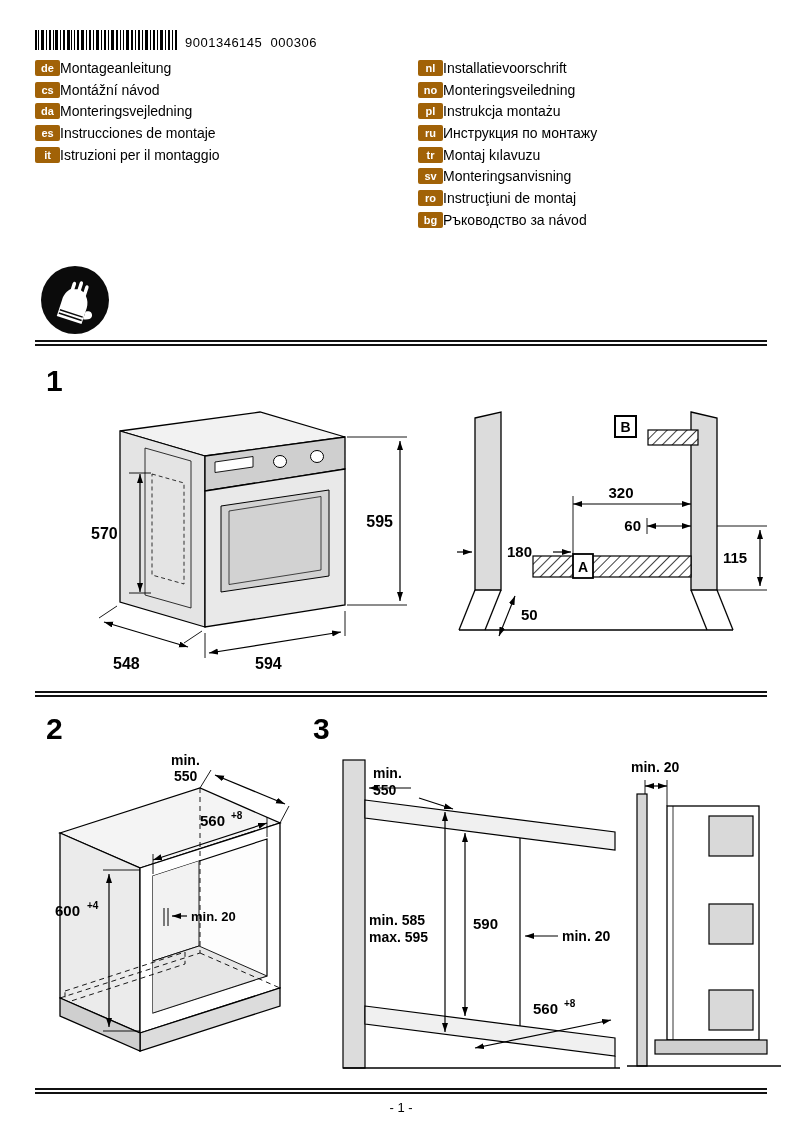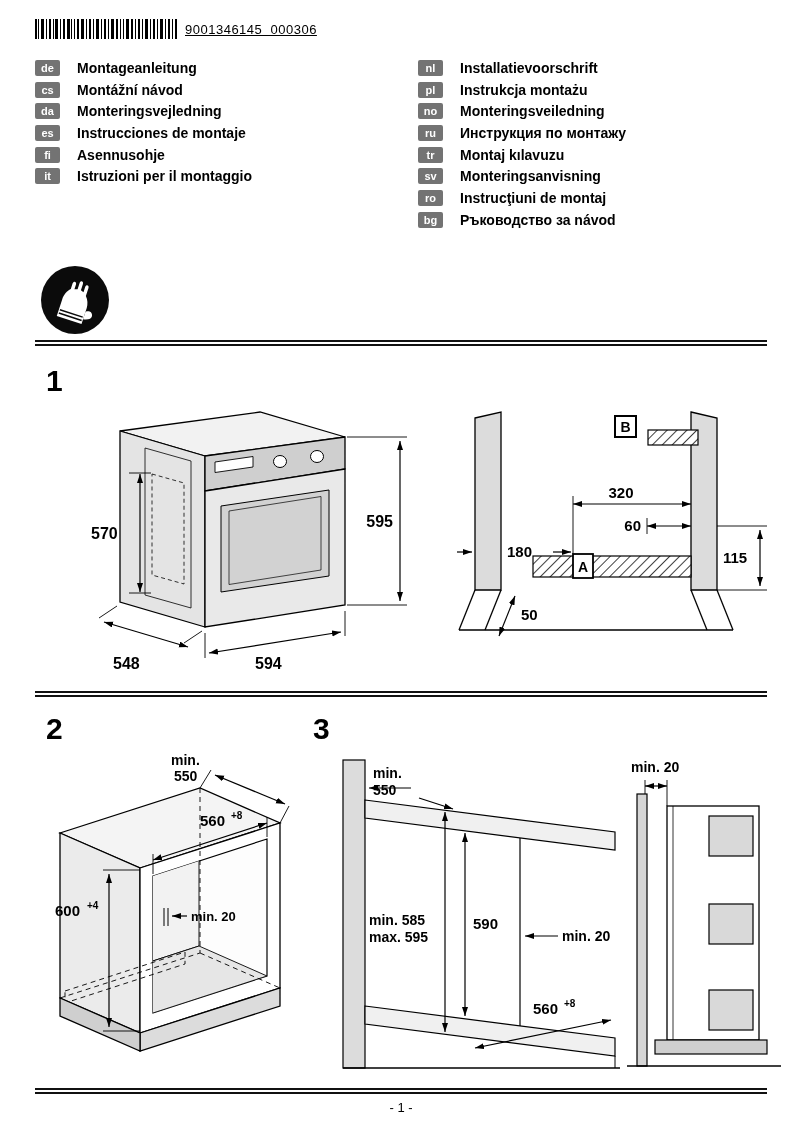--- a/index.html
+++ b/index.html
@@ -2,32 +2,32 @@
 <html><head>
 <meta charset="utf-8">
 <style>
   * { margin:0; padding:0; box-sizing:border-box; }
   html,body { background:#fff; }
   body {
     width:802px; height:1134px; position:relative; overflow:hidden;
     font-family:"Liberation Sans", sans-serif; color:#000;
   }
   .abs { position:absolute; }
-  .bcwrap { position:absolute; left:35px; top:19px; display:flex; align-items:center;text-decoration:underline; }
+  .bcwrap { position:absolute; left:35px; top:30px; display:flex; align-items:flex-end; }
   .bctext { margin-left:8px; font-size:13px; white-space:pre; letter-spacing:0.5px; }
   .lang-col { position:absolute; top:57px; }
   .lang-col.left { left:35px; width:350px; }
   .lang-col.right { left:418px; width:350px; }
   .lang-row { display:flex; align-items:center; height:21.7px; }
   .lang-code {
-    display:inline-block; width:25px; height:16px; background:#737373; color:#fff;
+    display:inline-block; width:25px; height:16px; background:#a16207; color:#fff;
     font-size:11px; font-weight:bold; text-align:center; line-height:16px;
     border-radius:2px; flex:0 0 auto;
   }
-  .lang-title { margin-left:17px; font-size:14px; font-weight:bold; white-space:nowrap; }
+  .lang-title { font-size:14px; font-weight:normal; white-space:nowrap; }
   .rule { position:absolute; left:35px; width:732px; height:6px;
           border-top:2px solid #111; border-bottom:2px solid #111; }
   .fignum { position:absolute; font-size:30px; font-weight:bold; }
   .fig { position:absolute; }
   .fig text { font-family:"Liberation Sans", sans-serif; font-weight:bold; fill:#000; }
   .pageno { position:absolute; left:0; top:1100px; width:100%; text-align:center; font-size:13px; }
 </style>
 </head>
 <body>
 
@@ -89,41 +89,37 @@
     </div>
   <div class="lang-row">
       <span class="lang-code">da</span>
       <span class="lang-title">Monteringsvejledning</span>
     </div>
   <div class="lang-row">
       <span class="lang-code">es</span>
       <span class="lang-title">Instrucciones de montaje</span>
     </div>
   <div class="lang-row">
-      <span class="lang-code">fi</span>
-      <span class="lang-title">Asennusohje</span>
-    </div>
-  <div class="lang-row">
       <span class="lang-code">it</span>
       <span class="lang-title">Istruzioni per il montaggio</span>
     </div>
 </div>
 
 <div class="lang-col right">
   <div class="lang-row">
       <span class="lang-code">nl</span>
       <span class="lang-title">Installatievoorschrift</span>
     </div>
   <div class="lang-row">
+      <span class="lang-code">no</span>
+      <span class="lang-title">Monteringsveiledning</span>
+    </div>
+  <div class="lang-row">
       <span class="lang-code">pl</span>
       <span class="lang-title">Instrukcja montażu</span>
-    </div>
-  <div class="lang-row">
-      <span class="lang-code">no</span>
-      <span class="lang-title">Monteringsveiledning</span>
     </div>
   <div class="lang-row">
       <span class="lang-code">ru</span>
       <span class="lang-title">Инструкция по монтажу</span>
     </div>
   <div class="lang-row">
       <span class="lang-code">tr</span>
       <span class="lang-title">Montaj kılavuzu</span>
     </div>
   <div class="lang-row">

